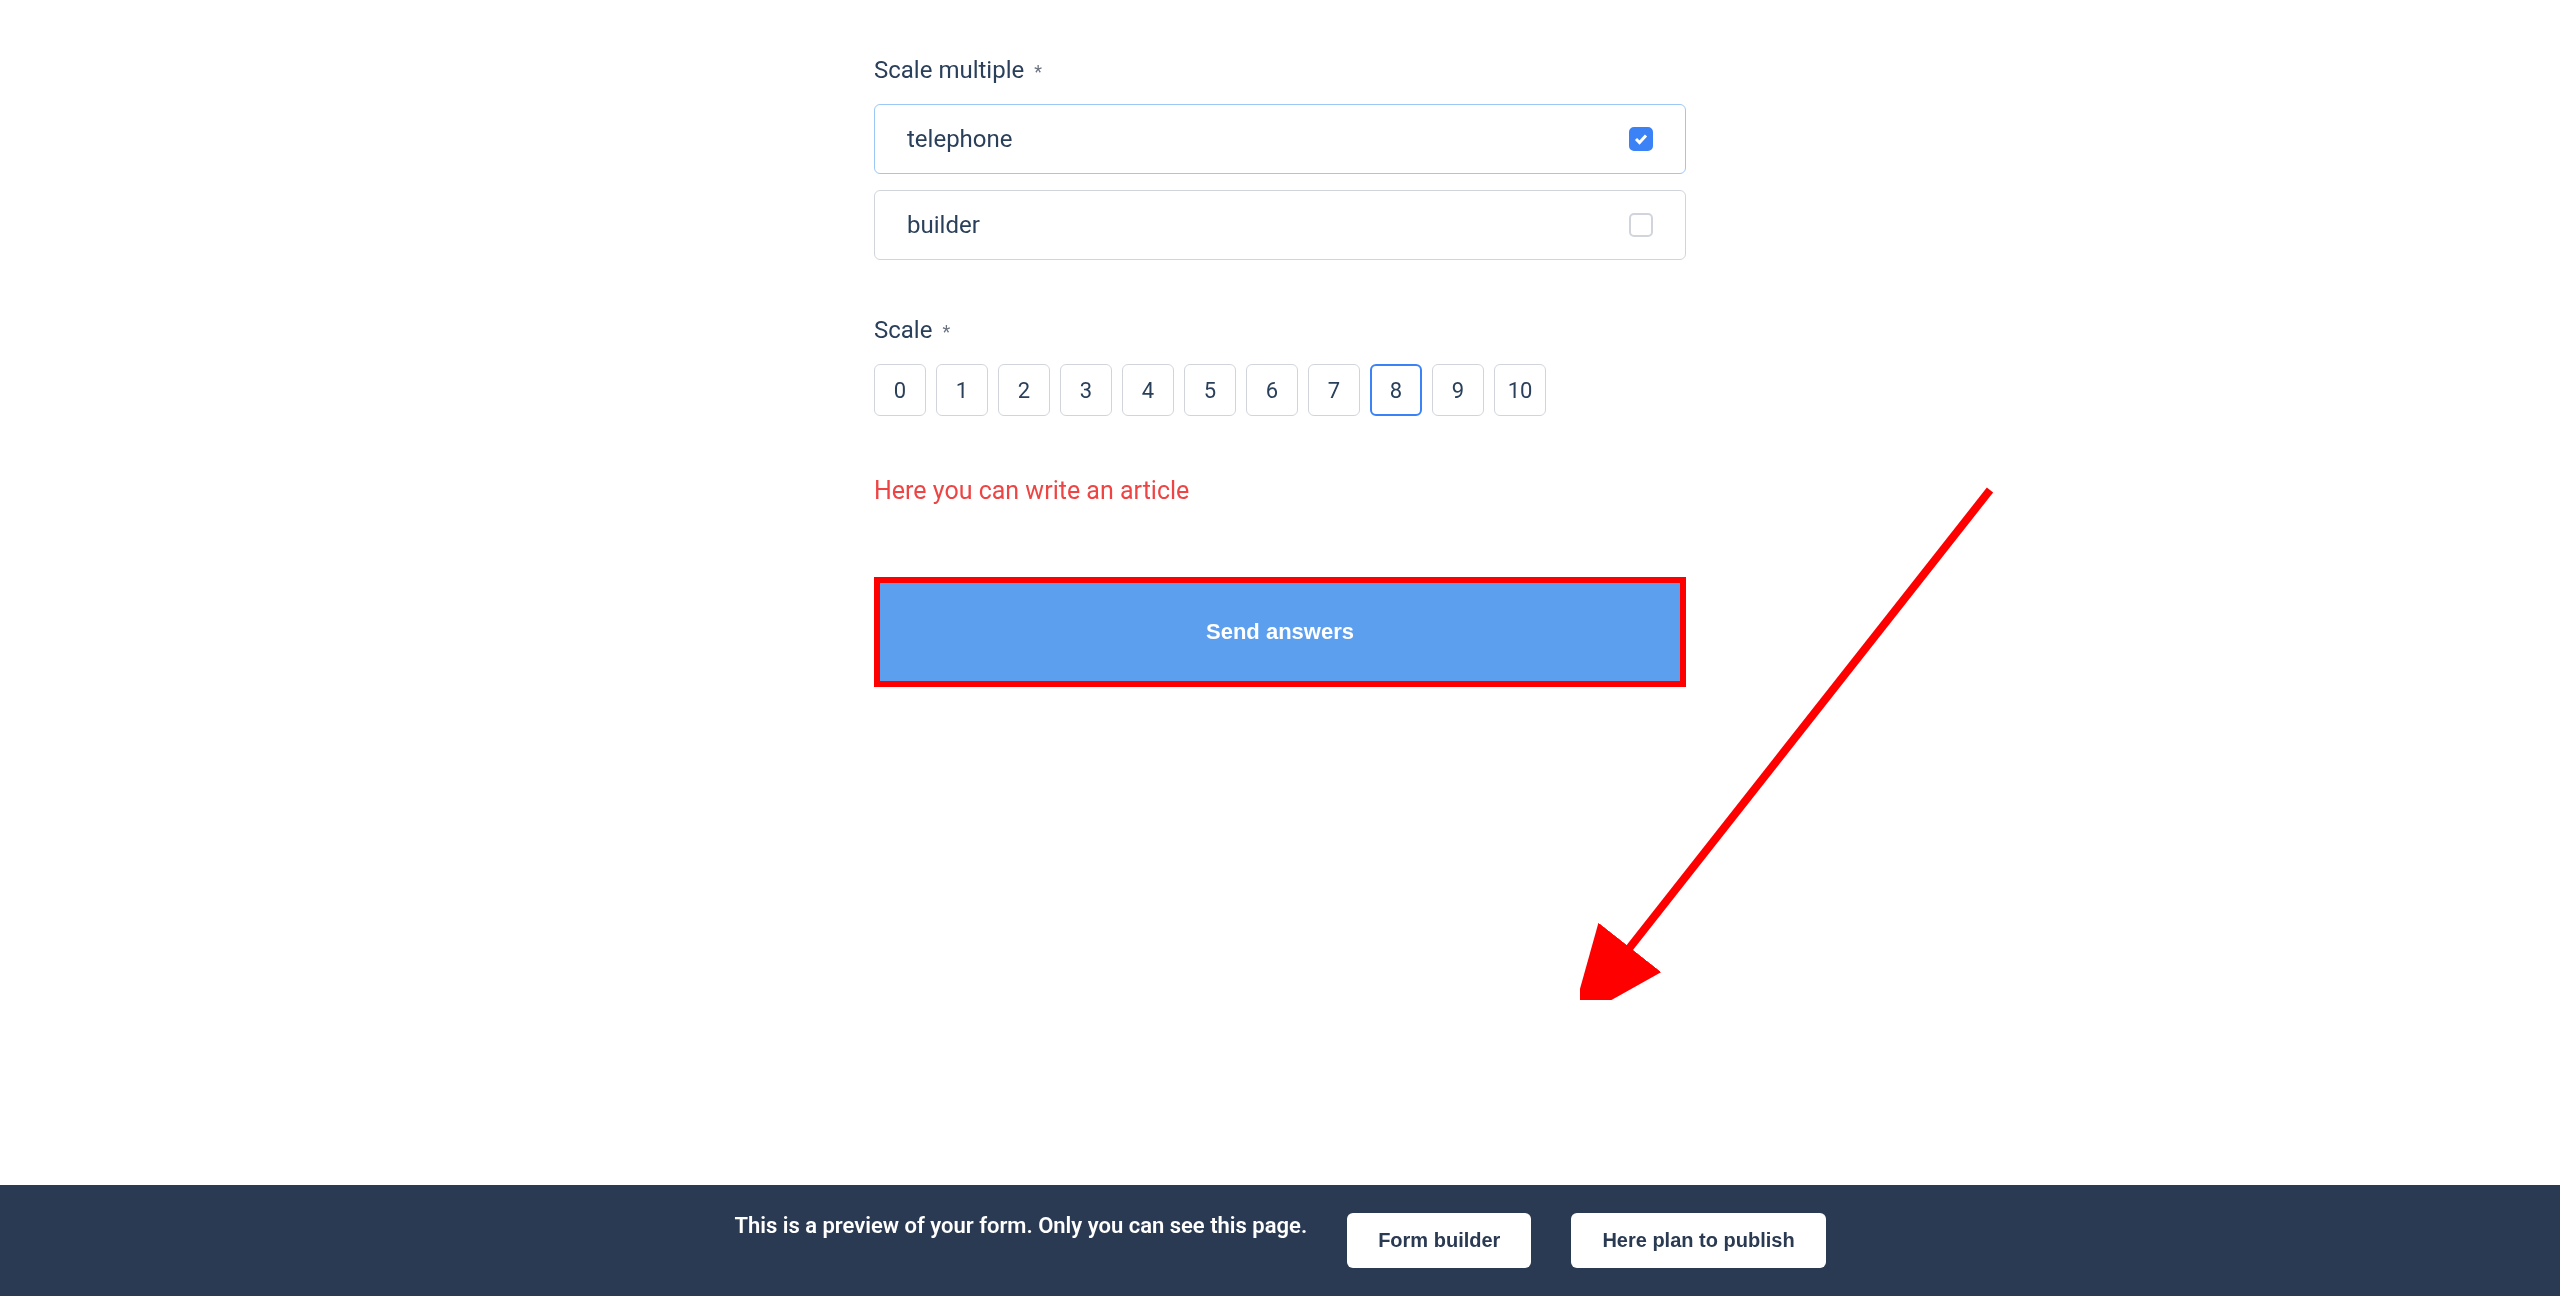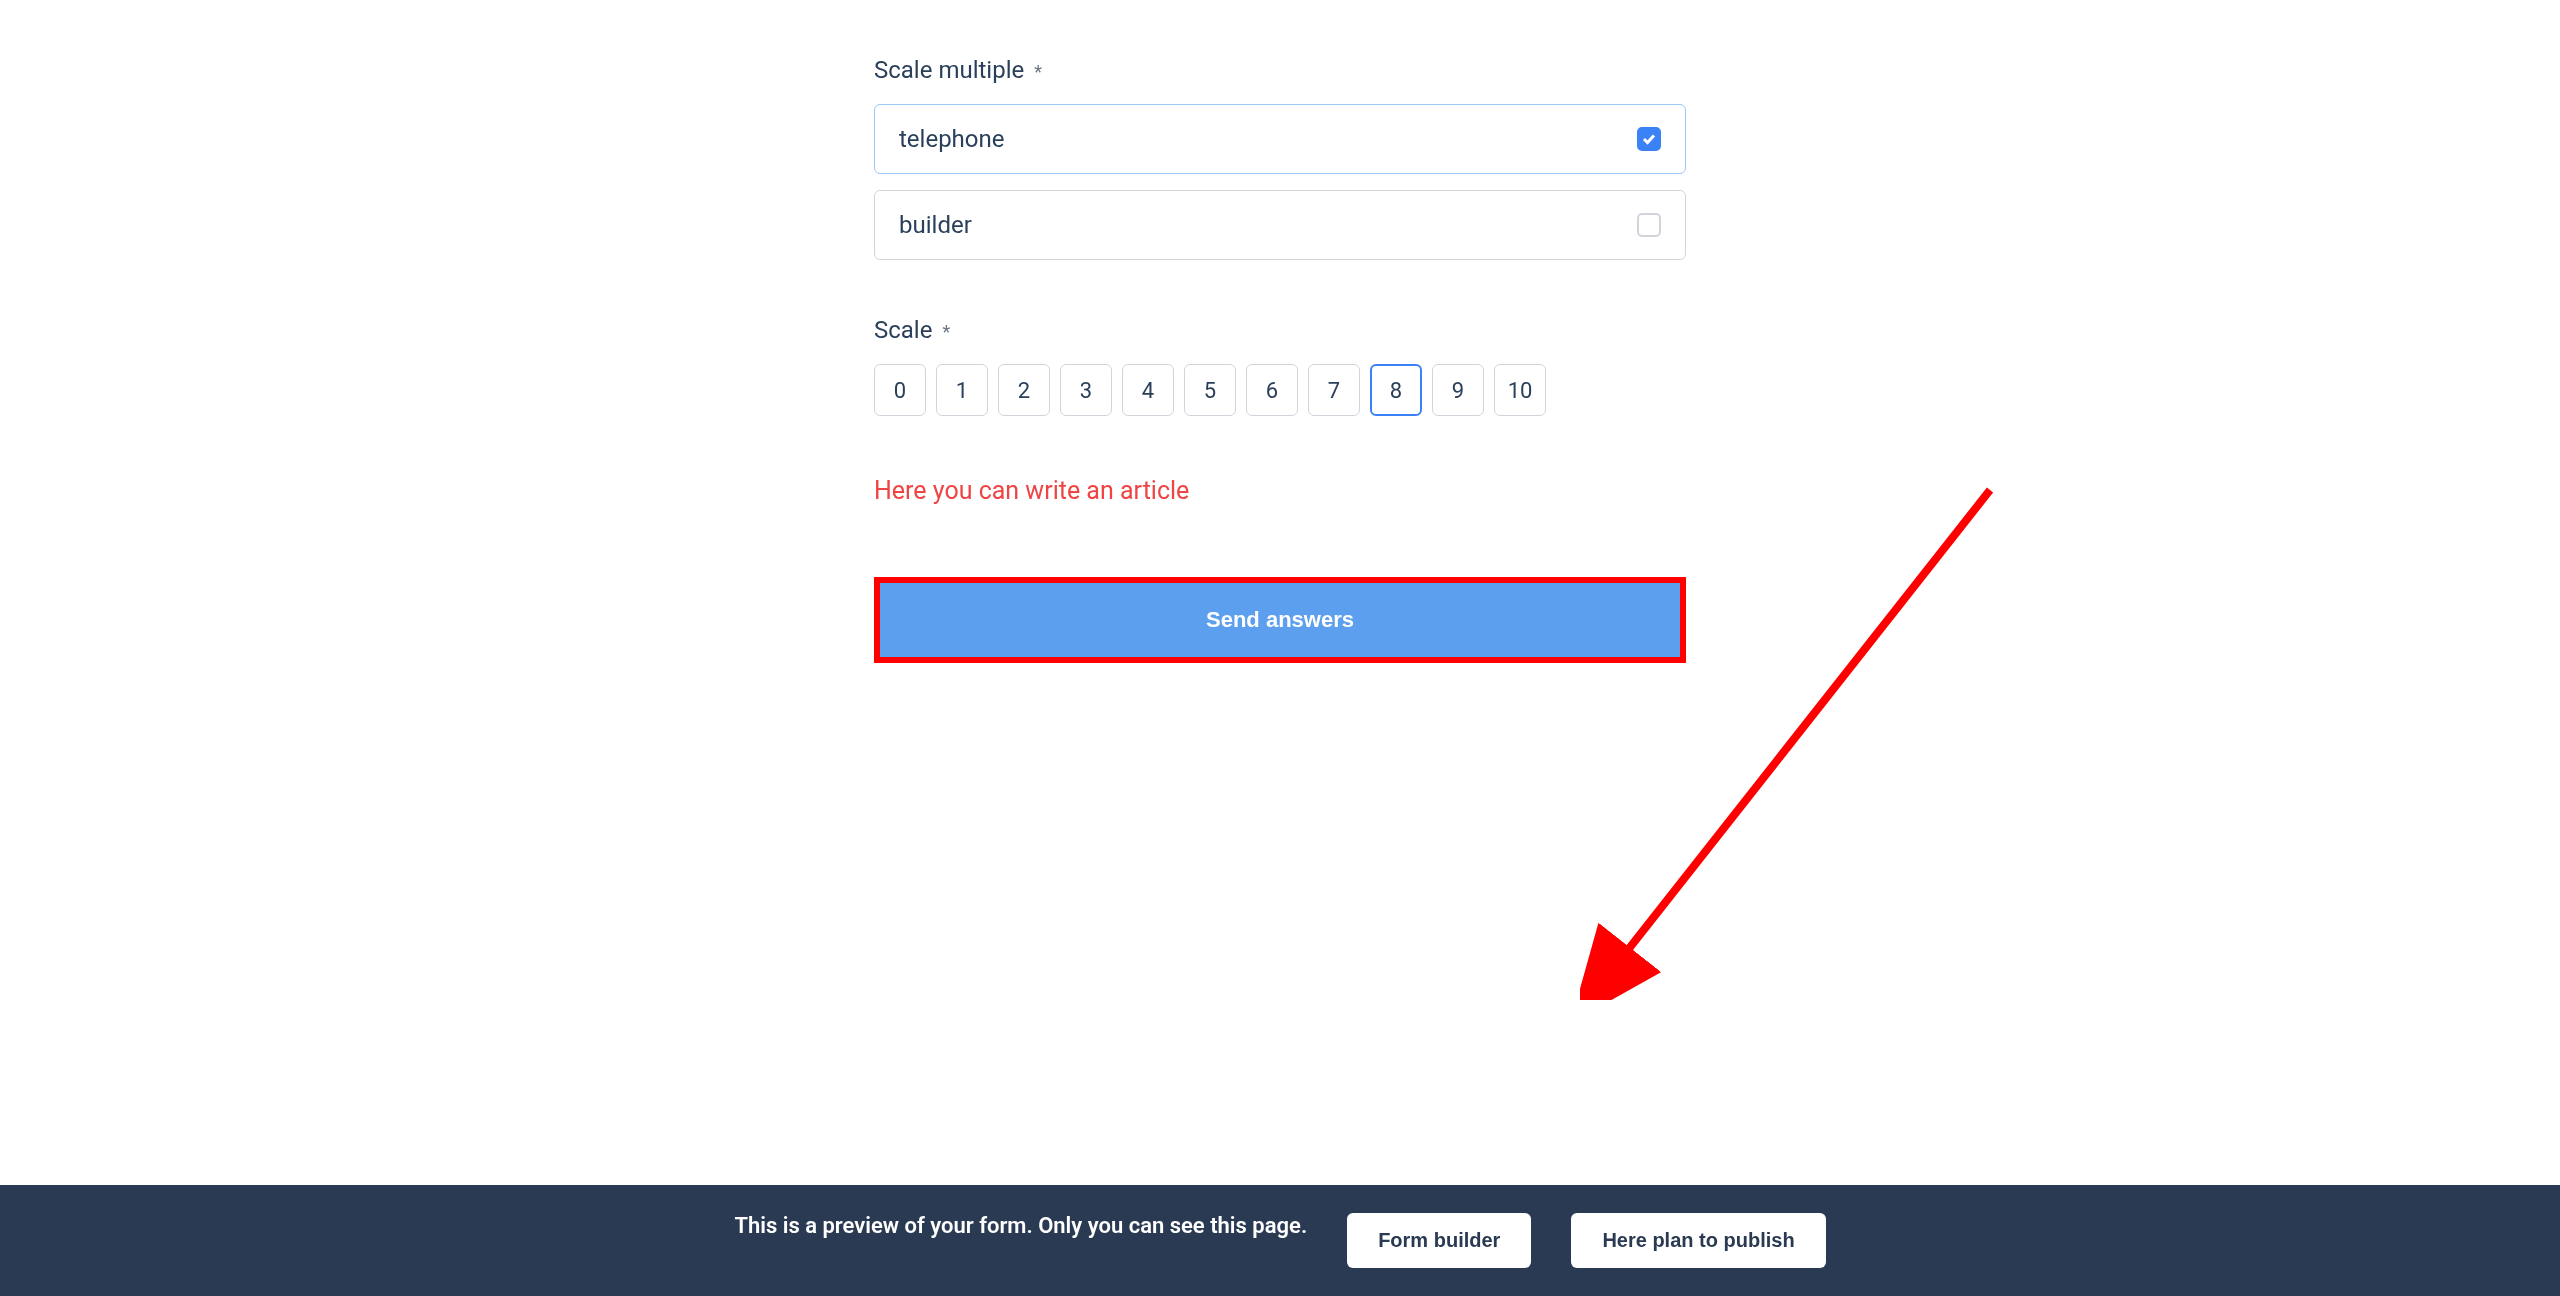--- a/index.html
+++ b/index.html
@@ -47,21 +47,21 @@
       margin-bottom: 20px;
     }
     .required {
       color: #6b7280;
       font-size: 18px;
       margin-left: 4px;
     }
     .checkbox-option {
       border: 1px solid #d1d5db;
       border-radius: 6px;
-      padding: 20px 24px;
+      padding: 20px 32px;
       display: flex;
       justify-content: space-between;
       align-items: center;
       font-size: 24px;
       color: #2a3f5a;
       background: #ffffff;
       margin-bottom: 16px;
       cursor: pointer;
     }
     .checkbox-option.selected {
@@ -123,21 +123,21 @@
       border: 6px solid #ff0000;
       padding: 0;
     }
     .send-button {
       width: 100%;
       background: #5c9fef;
       color: #ffffff;
       font-size: 22px;
       font-weight: 600;
       border: none;
-      padding: 24px;
+      padding: 36px;
       cursor: pointer;
       text-align: center;
     }
     .footer-bar {
       position: absolute;
       bottom: 0;
       left: 0;
       right: 0;
       background: #2a3a52;
       padding: 28px 0;

